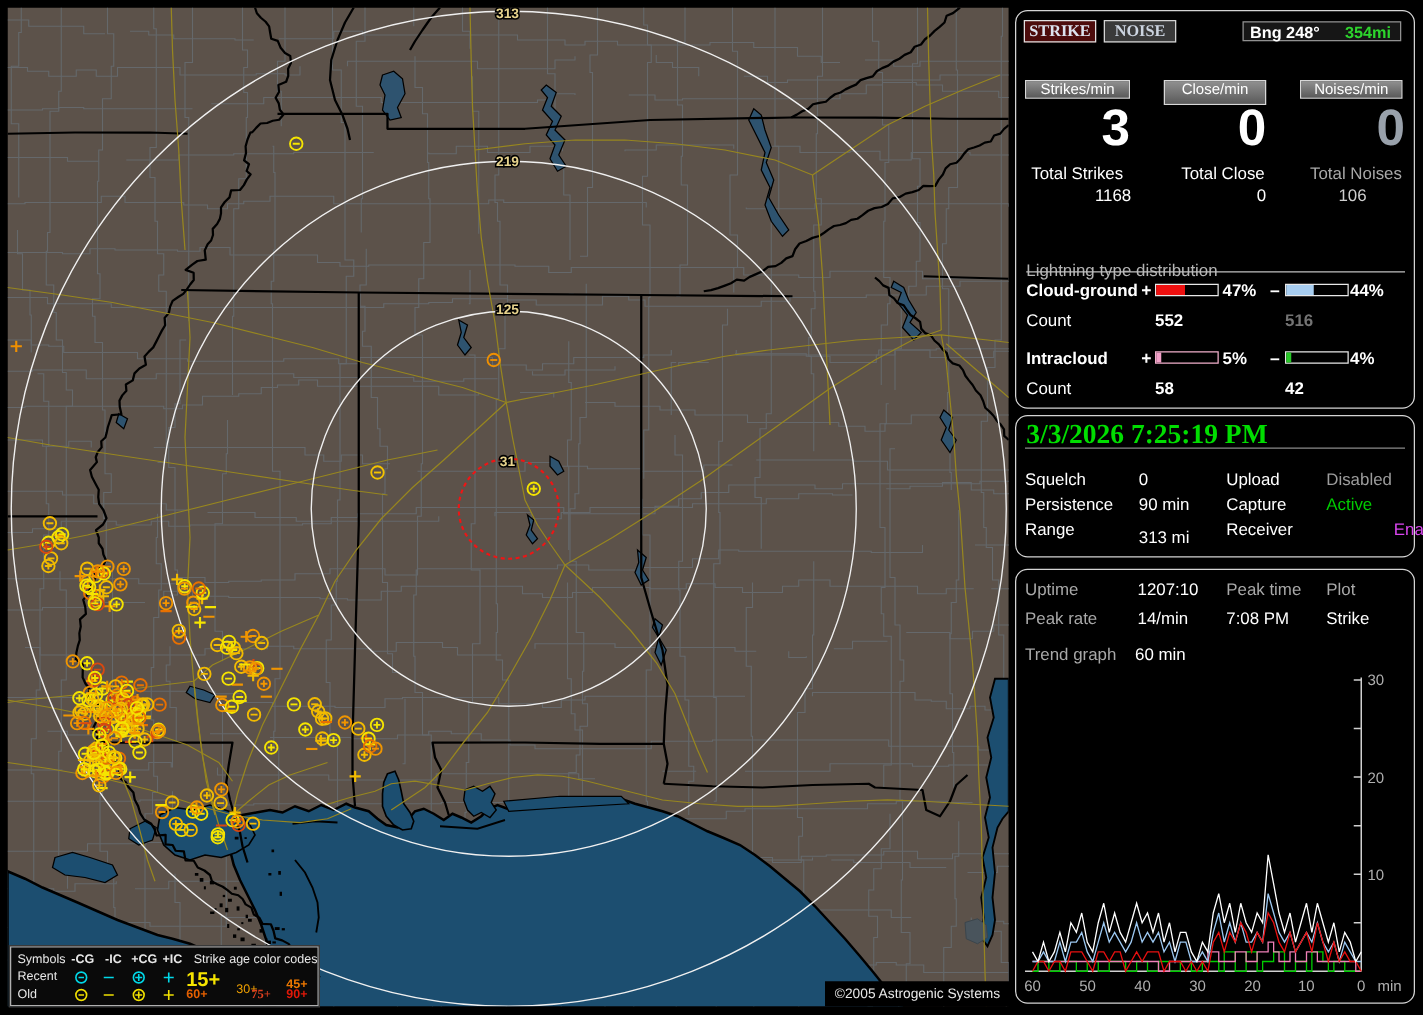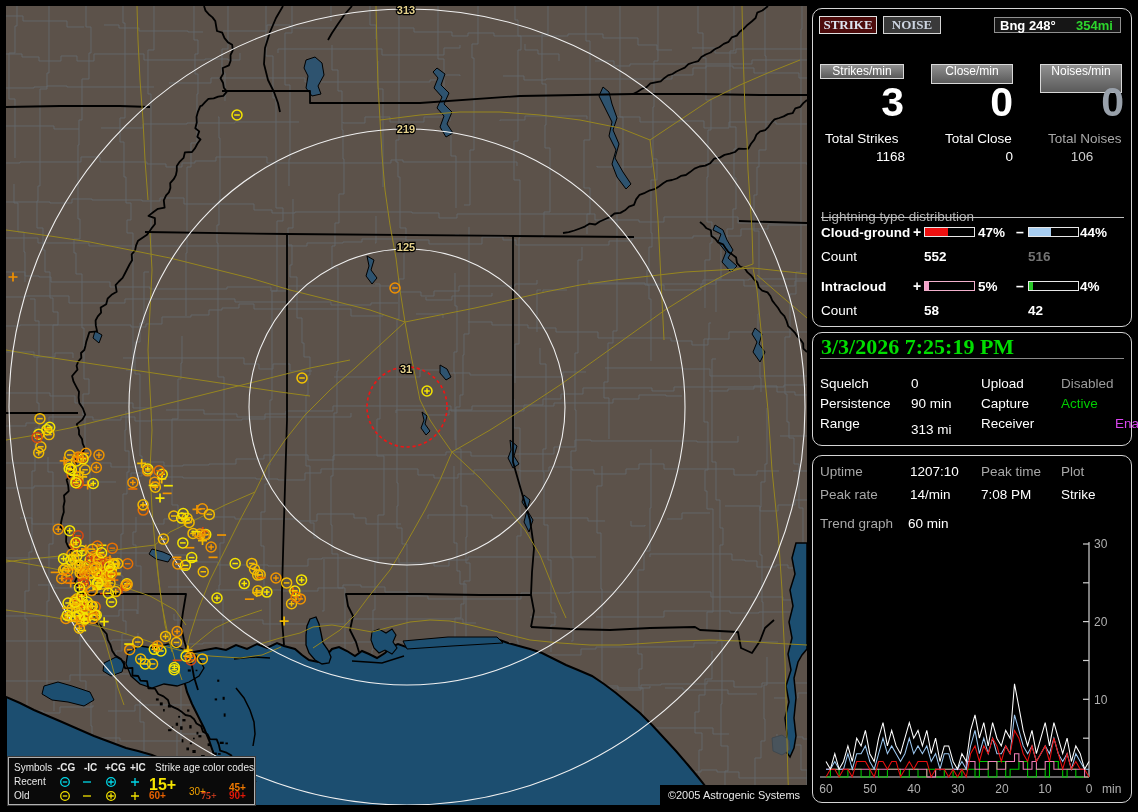--- a/index.html
+++ b/index.html
@@ -693,21 +693,21 @@
 <div id="sidebar">
 
 <div class="btn" style="left:819px;top:16px;width:58px;height:18px;background:#4d0c0c;border:1.5px solid #e0e0e0;color:#dce3ef;font-weight:bold;font-size:13px;line-height:15px;font-family:'Liberation Serif',serif">STRIKE</div>
 <div class="btn" style="left:883px;top:16px;width:58px;height:18px;background:#3a3a3a;border:1.5px solid #d4d4d4;color:#ccd4e0;font-weight:bold;font-size:13px;line-height:15px;font-family:'Liberation Serif',serif">NOISE</div>
 <div class="t" style="left:994px;top:17px;width:127px;height:16px;background:#161616;border:1px solid #909090;box-sizing:border-box"></div>
 <div class="t" style="left:1000px;top:18px;font-size:13px;font-weight:bold;color:#ffffff">Bng 248°</div>
 <div class="t" style="left:1076px;top:18px;font-size:13px;font-weight:bold;color:#2dd52d">354mi</div>
 
 <div class="btn" style="left:820px;top:64px;width:84px;height:15px;background:linear-gradient(#909090,#5a5a5a);border:1px solid #d8d8d8;font-size:12px;line-height:13px">Strikes/min</div>
 <div class="btn" style="left:931px;top:64px;width:82px;height:20px;background:linear-gradient(#909090,#5a5a5a);border:1px solid #d8d8d8;font-size:12px;line-height:13px">Close/min</div>
-<div class="btn" style="left:1040px;top:64px;width:82px;height:29px;background:linear-gradient(#909090,#5a5a5a);border:1px solid #d8d8d8;font-size:12px;line-height:13px">Noises/min</div>
+<div class="btn" style="left:1040px;top:64px;width:82px;height:15px;background:linear-gradient(#909090,#5a5a5a);border:1px solid #d8d8d8;font-size:12px;line-height:13px">Noises/min</div>
 
 <div class="t" style="left:820px;top:79px;width:84px;text-align:right;font-size:41px;font-weight:bold;color:#ffffff">3</div>
 <div class="t" style="left:931px;top:79px;width:82px;text-align:right;font-size:41px;font-weight:bold;color:#ffffff">0</div>
 <div class="t" style="left:1040px;top:79px;width:84px;text-align:right;font-size:41px;font-weight:bold;color:#99a1ab">0</div>
 
 <div class="t" style="left:825px;top:131px;font-size:13.5px;color:#fff">Total Strikes</div>
 <div class="t" style="left:945px;top:131px;font-size:13.5px;color:#fff">Total Close</div>
 <div class="t" style="left:1048px;top:131px;font-size:13.5px;color:#a8a8a8">Total Noises</div>
 <div class="t" style="left:820px;top:149px;width:85px;text-align:right;font-size:13.5px;color:#fff">1168</div>
 <div class="t" style="left:930px;top:149px;width:83px;text-align:right;font-size:13.5px;color:#fff">0</div>

